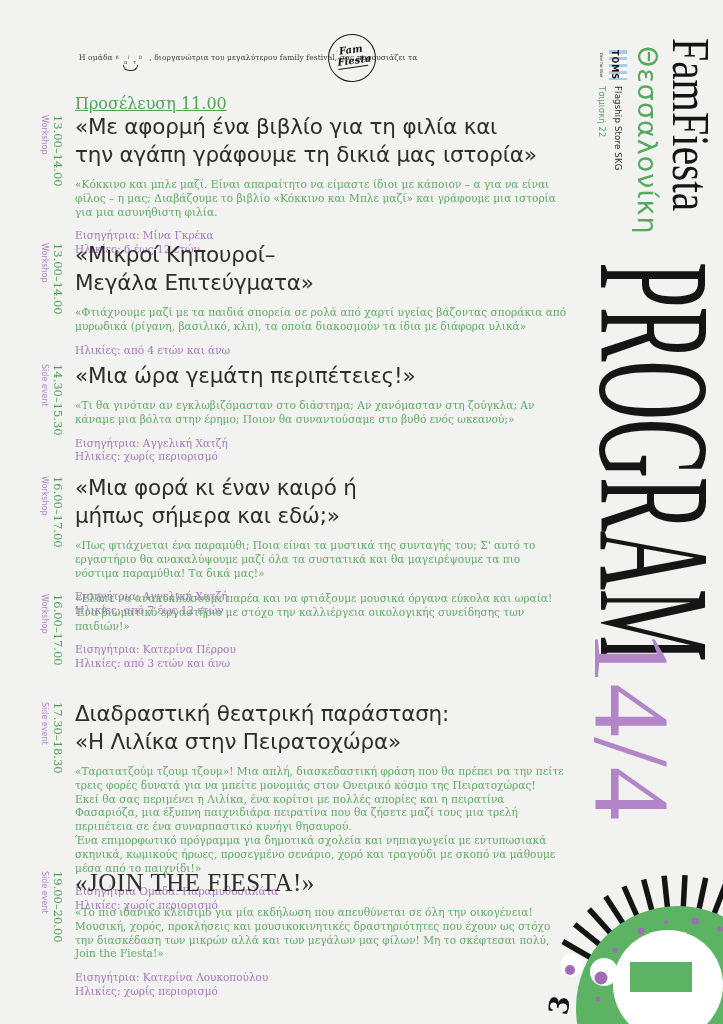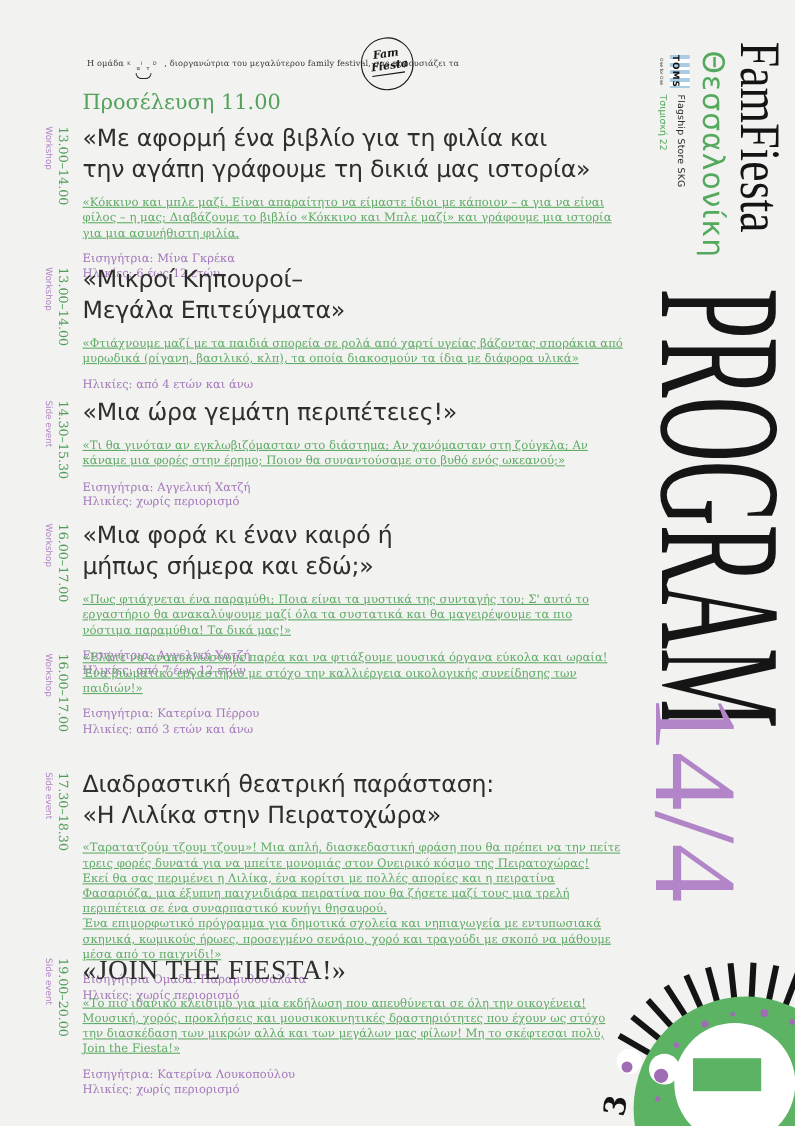--- a/index.html
+++ b/index.html
@@ -14,27 +14,27 @@
   .kid .k1{display:block;font-size:4.5px;letter-spacing:4px;font-family:"DejaVu Sans",sans-serif;}
   .kid .k2{display:block;font-size:5px;letter-spacing:2px;font-family:"DejaVu Sans",sans-serif;}
   .kid .smile{display:block;width:13px;height:5px;margin:0 auto;border:1px solid #2c2c2a;border-top:none;
               border-radius:0 0 9px 9px;}
   .famlogo{position:absolute;left:328px;top:34px;width:46px;height:46px;border:1.4px solid #1b1b19;
            border-radius:50%;transform:rotate(-8deg);text-align:center;
            font-family:"DejaVu Serif",serif;font-style:italic;font-weight:bold;color:#151513;}
   .famlogo .fl1{display:block;font-size:10px;margin-top:9px;line-height:11px;}
   .famlogo .fl2{display:block;font-size:10px;line-height:11px;border-bottom:1px solid #151513;
                 width:30px;margin:0 auto;padding-bottom:1px;}
-  .arrival{position:absolute;left:75px;top:82px;margin:0;font-size:19px;color:#53a15c;}
+  .arrival{position:absolute;left:75px;top:94px;margin:0;font-size:16px;color:#53a15c;text-decoration:underline;}
   
   .event{position:absolute;left:75px;width:492px;}
   .etitle{margin:0 0 9px 0;font-family:"DejaVu Sans",sans-serif;font-weight:normal;
           font-size:21.5px;line-height:28px;color:#2e2e2c;white-space:pre-line;letter-spacing:-.2px;}
   .etitle.serif{font-family:"Liberation Serif","DejaVu Serif",serif;font-size:25px;letter-spacing:.5px;}
-  .edesc{margin:0 0 10px 0;font-size:10.6px;line-height:13.8px;color:#60ab67;white-space:pre-line;text-decoration:underline;}
+  .edesc{margin:0 0 10px 0;font-size:10.6px;line-height:13.8px;color:#60ab67;white-space:pre-line;}
   .emeta{margin:0;font-size:10.5px;line-height:13.5px;color:#a478bb;}
   .vrot{position:absolute;transform-origin:0 0;transform:rotate(90deg) translateY(-100%);
         white-space:nowrap;}
   .vcat{left:-35px;top:2px;font-size:8px;line-height:9px;color:#b184c7;
         font-family:"DejaVu Sans",sans-serif;}
   .vtime{left:-23px;top:2px;font-size:11.5px;line-height:12px;color:#4f9e58;}
   
   .sq{display:inline-block;transform-origin:0 0;}
   .brand{left:663px;top:38px;font-family:"Liberation Serif","DejaVu Serif",serif;
          font-size:52px;line-height:54px;color:#141414;}
@@ -88,21 +88,21 @@
       <h2 class="etitle">«Μικροί Κηπουροί–
 Μεγάλα Επιτεύγματα»</h2>
       <p class="edesc">«Φτιάχνουμε μαζί με τα παιδιά σπορεία σε ρολά από χαρτί υγείας βάζοντας σποράκια από μυρωδικά (ρίγανη, βασιλικό, κλπ), τα οποία διακοσμούν τα ίδια με διάφορα υλικά»</p>
       <p class="emeta">Ηλικίες: από 4 ετών και άνω</p>
     </article>
 
     <article class="event" style="top: 362px;">
       <span class="vrot vcat">Side event</span>
       <span class="vrot vtime">14.30–15.30</span>
       <h2 class="etitle">«Μια ώρα γεμάτη περιπέτειες!»</h2>
-      <p class="edesc">«Τι θα γινόταν αν εγκλωβιζόμασταν στο διάστημα; Αν χανόμασταν στη ζούγκλα; Αν κάναμε μια φορές στην έρημο; Ποιον θα συναντούσαμε στο βυθό ενός ωκεανού;»</p>
+      <p class="edesc">«Τι θα γινόταν αν εγκλωβιζόμασταν στο διάστημα; Αν χανόμασταν στη ζούγκλα; Αν κάναμε μια βόλτα στην έρημο; Ποιον θα συναντούσαμε στο βυθό ενός ωκεανού;»</p>
       <p class="emeta">Εισηγήτρια: Αγγελική Χατζή</p>
       <p class="emeta">Ηλικίες: χωρίς περιορισμό</p>
     </article>
 
     <article class="event" style="top: 474px;">
       <span class="vrot vcat">Workshop</span>
       <span class="vrot vtime">16.00–17.00</span>
       <h2 class="etitle">«Μια φορά κι έναν καιρό ή
 μήπως σήμερα και εδώ;»</h2>
       <p class="edesc">«Πως φτιάχνεται ένα παραμύθι;  Ποια είναι τα μυστικά της συνταγής του; Σ' αυτό το εργαστήριο θα ανακαλύψουμε μαζί όλα τα συστατικά και θα μαγειρέψουμε τα πιο νόστιμα παραμύθια! Τα δικά μας!»</p>

